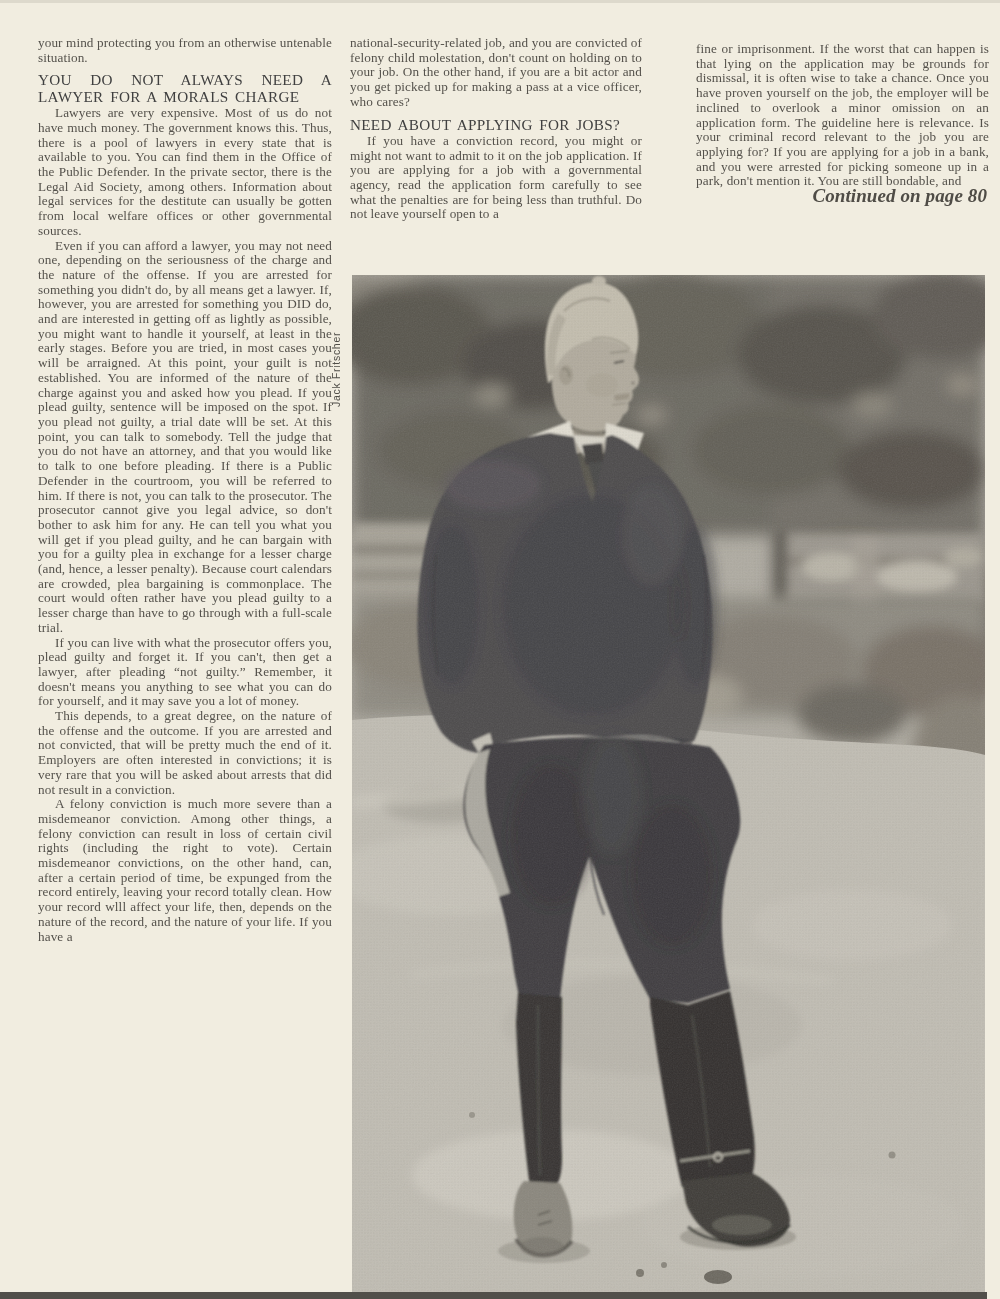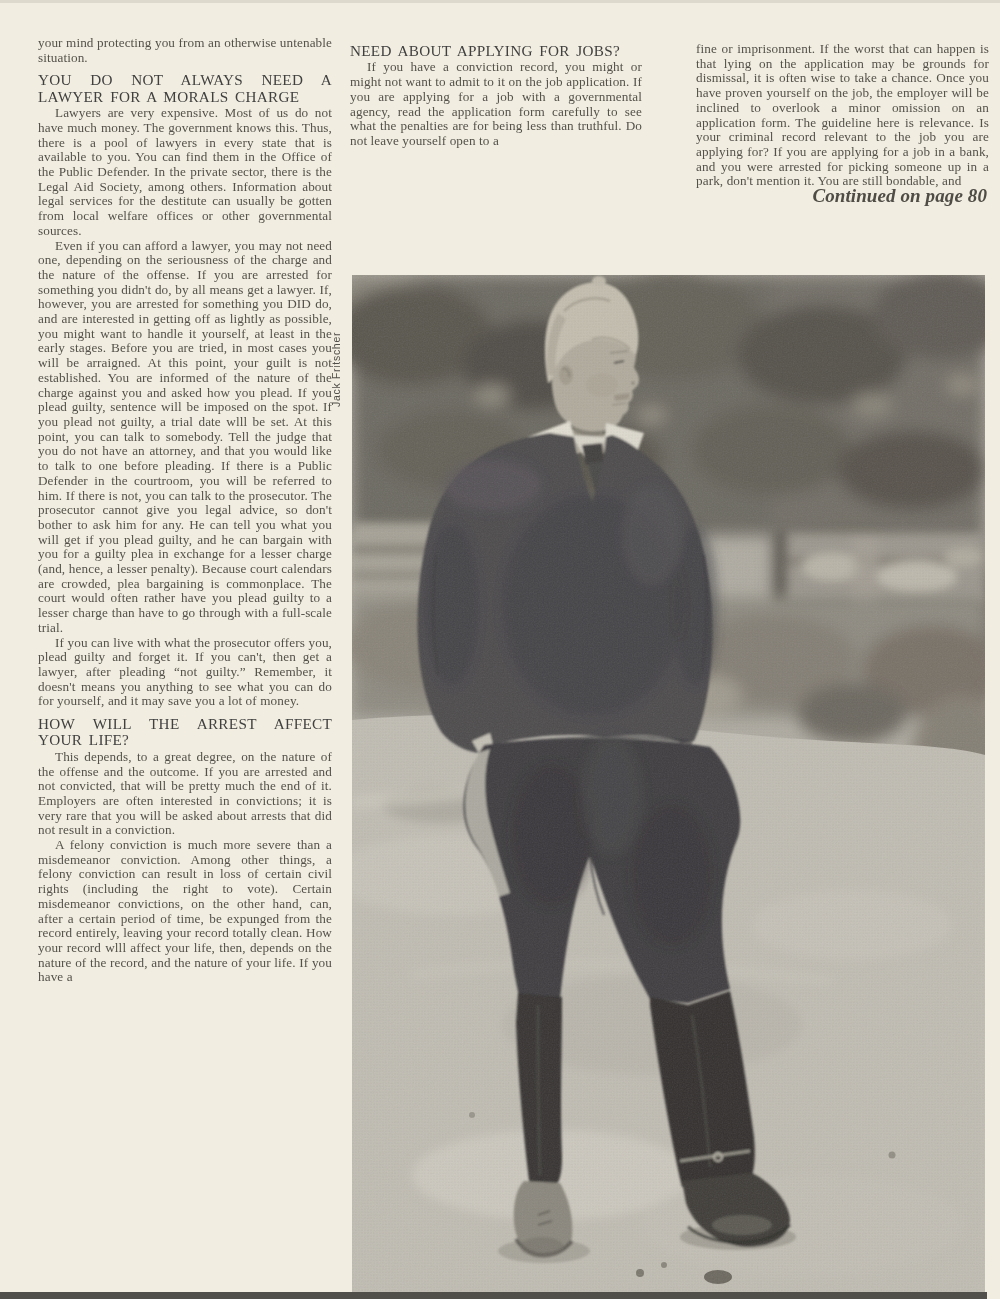--- a/index.html
+++ b/index.html
@@ -48,26 +48,26 @@
 <div id="page">
 
   <div class="top-edge"></div>
 
   <div class="col" id="col1">
     <p class="cont">your mind protecting you from an otherwise untenable situation.</p>
     <h2>YOU DO NOT ALWAYS NEED A LAWYER FOR A MORALS CHARGE</h2>
     <p>Lawyers are very expensive. Most of us do not have much money. The government knows this. Thus, there is a pool of lawyers in every state that is available to you. You can find them in the Office of the Public Defender. In the private sector, there is the Legal Aid Society, among others. Information about legal services for the destitute can usually be gotten from local welfare offices or other governmental sources.</p>
     <p>Even if you can afford a lawyer, you may not need one, depending on the seriousness of the charge and the nature of the offense. If you are arrested for something you didn't do, by all means get a lawyer. If, however, you are arrested for something you DID do, and are interested in getting off as lightly as possible, you might want to handle it yourself, at least in the early stages. Before you are tried, in most cases you will be arraigned. At this point, your guilt is not established. You are informed of the nature of the charge against you and asked how you plead. If you plead guilty, sentence will be imposed on the spot. If you plead not guilty, a trial date wlll be set. At this point, you can talk to somebody. Tell the judge that you do not have an attorney, and that you would like to talk to one before pleading. If there is a Public Defender in the courtroom, you will be referred to him. If there is not, you can talk to the prosecutor. The prosecutor cannot give you legal advice, so don't bother to ask him for any. He can tell you what you will get if you plead guilty, and he can bargain with you for a guilty plea in exchange for a lesser charge (and, hence, a lesser penalty). Because court calendars are crowded, plea bargaining is commonplace. The court would often rather have you plead guilty to a lesser charge than have to go through with a full-scale trial.</p>
     <p>If you can live with what the prosecutor offers you, plead guilty and forget it. If you can't, then get a lawyer, after pleading “not guilty.” Remember, it doesn't means you anything to see what you can do for yourself, and it may save you a lot of money.</p>
-    <h2>HOW WILL THE ARREST AFFECT YOUR LIFE?</h2>
     <p>This depends, to a great degree, on the nature of the offense and the outcome. If you are arrested and not convicted, that will be pretty much the end of it. Employers are often interested in convictions; it is very rare that you will be asked about arrests that did not result in a conviction.</p>
     <p>A felony conviction is much more severe than a misdemeanor conviction. Among other things, a felony conviction can result in loss of certain civil rights (including the right to vote). Certain misdemeanor convictions, on the other hand, can, after a certain period of time, be expunged from the record entirely, leaving your record totally clean. How your record wlll affect your life, then, depends on the nature of the record, and the nature of your life. If you have a</p>
   </div>
 
   <div class="col" id="col2">
+    <p class="cont">national-security-related job, and you are convicted of felony child molestation, don't count on holding on to your job. On the other hand, if you are a bit actor and you get picked up for making a pass at a vice officer, who cares?</p>
     <h2>NEED ABOUT APPLYING FOR JOBS?</h2>
     <p>If you have a conviction record, you might or might not want to admit to it on the job application. If you are applying for a job with a governmental agency, read the application form carefully to see what the penalties are for being less than truthful. Do not leave yourself open to a</p>
   </div>
 
   <div class="col" id="col3">
     <p class="cont">fine or imprisonment. If the worst that can happen is that lying on the application may be grounds for dismissal, it is often wise to take a chance. Once you have proven yourself on the job, the employer will be inclined to overlook a minor omission on an application form. The guideline here is relevance. Is your criminal record relevant to the job you are applying for? If you are applying for a job in a bank, and you were arrested for picking someone up in a park, don't mention it. You are still bondable, and</p>
     <p class="continued">Continued on page 80</p>
   </div>
 
   <div id="credit">Jack Fritscher</div>

